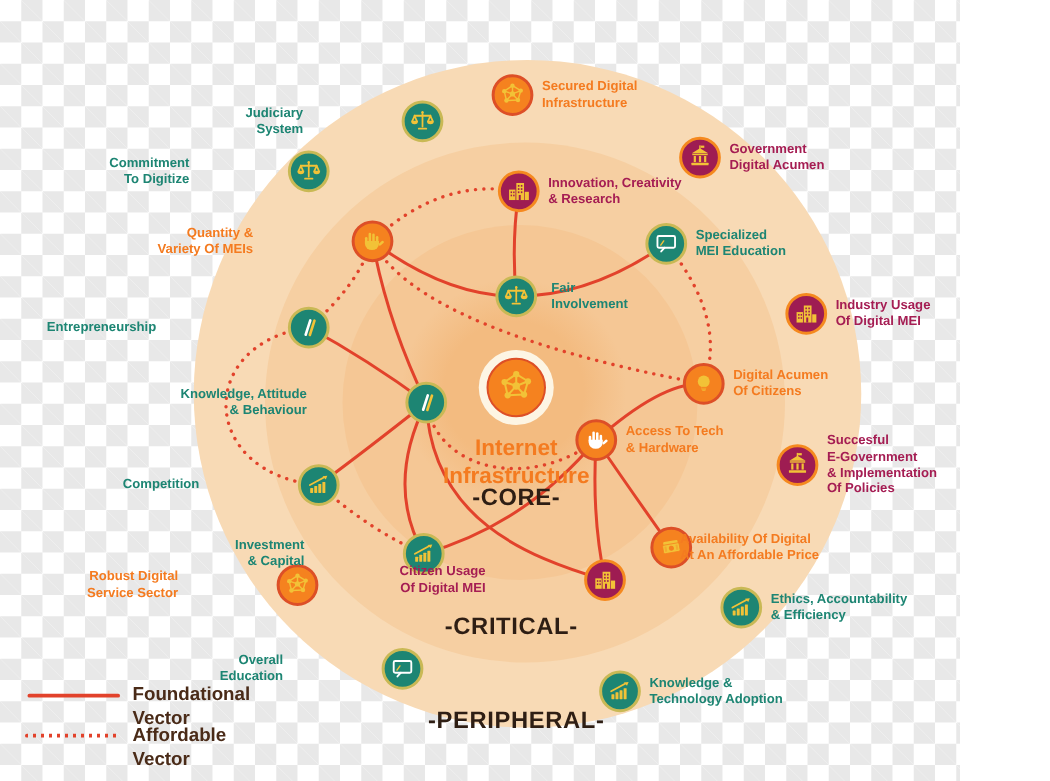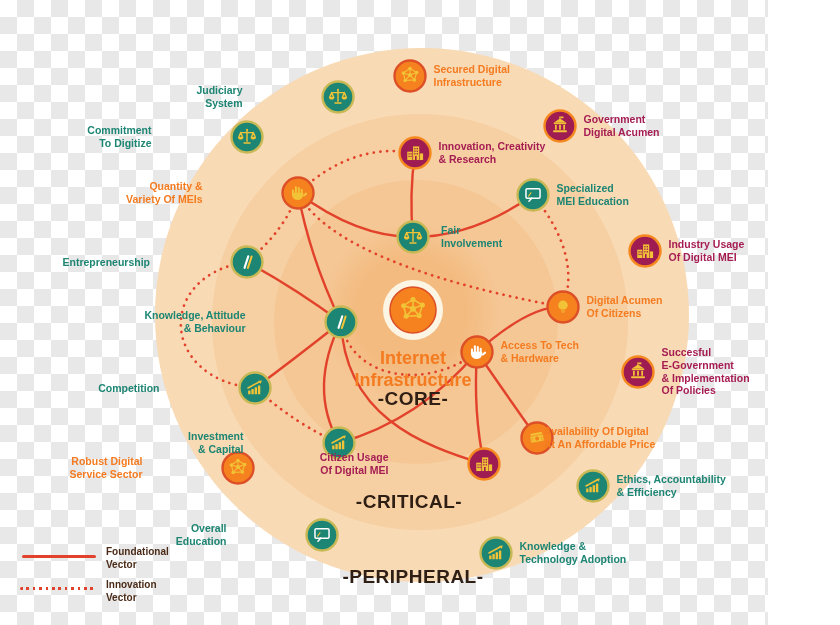--- a/index.html
+++ b/index.html
@@ -26,21 +26,21 @@
     font-weight:800;font-size:19px;letter-spacing:.5px;color:#2e1e14;white-space:pre;
   }
   
   .vec-line{position:absolute;height:3px;border-radius:2px;}
   .vec-line.solid{left:22px;top:555px;width:74px;background:#e2422b;}
   .vec-line.dotted{
     left:20px;top:587px;width:76px;
     background-image:repeating-linear-gradient(90deg,#e2422b 0 2.7px,transparent 2.7px 6.4px);
   }
   .vec-label{
-    position:absolute;left:106px;font-weight:800;font-size:10px;line-height:1.28;
+    position:absolute;left:106px;font-weight:800;font-size:15px;line-height:1.28;
     color:#4a2b18;white-space:pre;
   }
   .vec-label.foundational{top:546px;}
   .vec-label.relational{top:579px;}
   
   #cat-legend{position:absolute;left:700px;top:530px;width:120px;}
   .cat-bar{
     width:120px;height:15px;margin-bottom:10px;
     display:flex;align-items:center;justify-content:center;
     font-weight:800;font-size:10px;letter-spacing:1.5px;
@@ -448,21 +448,21 @@
       <div class="node-label side-right" style="color: rgb(165, 29, 83); left: 583.5px; top: 126px;">Government
 Digital Acumen</div>
       <div class="node-label side-right" style="color: rgb(165, 29, 83); left: 438.5px; top: 153px;">Innovation, Creativity
 &amp; Research</div>
       <div class="node-label side-left" style="color: rgb(244, 123, 32); right: 565.5px; top: 193px;">Quantity &amp;
 Variety Of MEIs</div>
       <div class="node-label side-right" style="color: rgb(29, 133, 115); left: 556.5px; top: 195px;">Specialized
 MEI Education</div>
       <div class="node-label side-right" style="color: rgb(29, 133, 115); left: 441px; top: 237px;">Fair
 Involvement</div>
-      <div class="node-label side-left" style="color: rgb(29, 133, 115); right: 618px; top: 262px;">Entrepreneurship</div>
+      <div class="node-label side-left" style="color: rgb(29, 133, 115); right: 643px; top: 262px;">Entrepreneurship</div>
       <div class="node-label side-right" style="color: rgb(165, 29, 83); left: 668.5px; top: 251px;">Industry Usage
 Of Digital MEI</div>
       <div class="node-label side-bottom" style="color: rgb(244, 123, 32); left: 413px; top: 348px;">Internet
 Infrastructure</div>
       <div class="node-label side-right" style="color: rgb(244, 123, 32); left: 586.5px; top: 307px;">Digital Acumen
 Of Citizens</div>
       <div class="node-label side-left" style="color: rgb(29, 133, 115); right: 522.5px; top: 322px;">Knowledge, Attitude
 &amp; Behaviour</div>
       <div class="node-label side-right" style="color: rgb(244, 123, 32); left: 500.5px; top: 352px;">Access To Tech
 &amp; Hardware</div>
@@ -488,16 +488,16 @@
     </div>
 
   <div class="ring-label" style="left: 409px; top: 502px;">-CRITICAL-</div>
   <div class="ring-label" style="left: 413px; top: 577px;">-PERIPHERAL-</div>
   <div class="ring-label" style="left: 413px; top: 399px;">-CORE-</div>
 
   <div class="vec-line solid"></div>
   <div class="vec-label foundational">Foundational
 Vector</div>
   <div class="vec-line dotted"></div>
-  <div class="vec-label relational">Innovation
+  <div class="vec-label relational">Affordable
 Vector</div>
 
 </div>
 
 </body></html>

